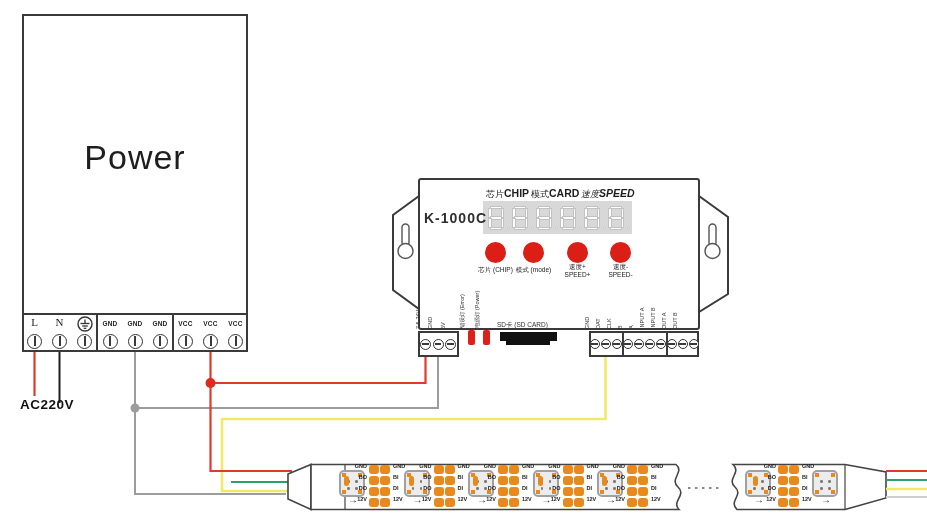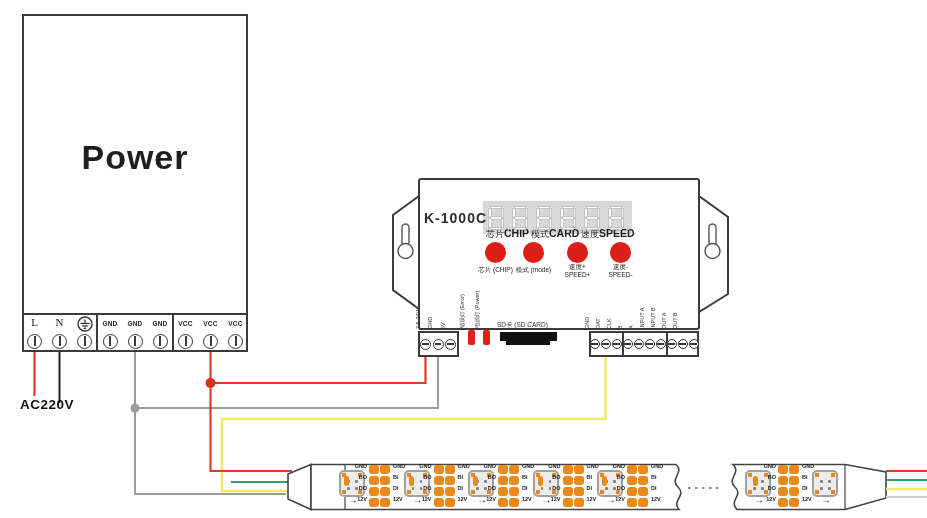--- a/index.html
+++ b/index.html
@@ -23,21 +23,21 @@
   .btn{position:absolute;z-index:4;border-radius:50%;}
   .btnlabel{position:absolute;z-index:4;font-size:6.5px;text-align:center;color:#222;white-space:nowrap;}
   .pad{position:absolute;z-index:4;background:#e9891b;border-radius:3px;}
   .striplabel{position:absolute;z-index:4;font-size:5.5px;line-height:11px;color:#222;font-weight:bold;white-space:nowrap;}
   .ledpkg{position:absolute;z-index:4;background:#ececec;border:2px solid #a0a0a0;border-radius:5px;box-sizing:border-box;}
   .ledchip{position:absolute;background:#e9891b;}
   .leddot{position:absolute;background:#7c7c7c;border-radius:50%;}
   .flowarrow{position:absolute;z-index:4;font-size:10px;color:#222;font-weight:bold;}
   .sdslot{position:absolute;z-index:4;background:#111;}
   .statusled{position:absolute;z-index:4;background:#dd2018;border-radius:2px;}
-  .hdr{position:absolute;z-index:4;white-space:nowrap;color:#1d1d1d;margin-top:40px;}
+  .hdr{position:absolute;z-index:4;white-space:nowrap;color:#1d1d1d;}
   .hdr .zh{font-size:9px;} .hdr .en{font-size:10.5px;font-weight:bold;}
 </style>
 </head>
 <body>
 
 <div id="canvas">
 
   <svg id="bg" width="927" height="518" viewBox="0 0 927 518">
 
     <path d="M605.5,355 V419 H222 V491 H292" fill="none" stroke="#f2e96a" stroke-width="2.6"></path>
@@ -74,21 +74,21 @@
     <path d="M886,471 H927" fill="none" stroke="#e03a2a" stroke-width="2.2"></path>
     <path d="M886,480 H927" fill="none" stroke="#2fa06b" stroke-width="2"></path>
     <path d="M886,489 H927" fill="none" stroke="#f2e96a" stroke-width="2.4"></path>
     <path d="M886,497 H927" fill="none" stroke="#cfcfcf" stroke-width="2"></path>
 
     <polygon points="654,262 663.5,276 658,276 658,296 650,296 650,276 644.5,276" fill="#fff" stroke="#3a3a3a" stroke-width="1.8"></polygon>
     <polygon points="677,298 686.5,284 681,284 681,264 673,264 673,284 667.5,284" fill="#fff" stroke="#3a3a3a" stroke-width="1.8"></polygon>
   </svg>
 
   <div class="box" style="left:22px;top:14px;width:226px;height:338px;"></div>
-  <div class="abs" style="left:22px;top:138px;width:226px;text-align:center;font-size:34px;font-weight:700;letter-spacing:1px;color:#1e1e1e;z-index:3;">Power</div>
+  <div class="abs" style="left:22px;top:138px;width:226px;text-align:center;font-size:34px;font-weight:400;letter-spacing:1px;color:#1e1e1e;z-index:3;">Power</div>
   <div class="hline" style="left:24px;top:313px;width:222px;height:2px;"></div>
   <div class="vline" style="left:96px;top:313px;width:2px;height:38px;"></div>
   <div class="vline" style="left:172px;top:313px;width:2px;height:38px;"></div>
   <div id="power-terminals">
       <div class="term-label serifl" style="left: 19.5px; top: 316px; width: 30px;">L</div>
       <div class="screw vslot" style="left: 27px; top: 333.5px; width: 15px; height: 15px;"></div>
       <div class="term-label serifl" style="left: 44.5px; top: 316px; width: 30px;">N</div>
       <div class="screw vslot" style="left: 52px; top: 333.5px; width: 15px; height: 15px;"></div>
       <div class="term-label" style="left: 76.5px; top: 316px; width: 16px; height: 16px; z-index: 4;"><svg width="16" height="16" viewBox="0 0 16 16">
           <circle cx="8" cy="8" r="7" fill="none" stroke="#333" stroke-width="1.4"></circle>
@@ -111,21 +111,21 @@
       <div class="term-label tiny" style="left: 220.5px; top: 320px; width: 30px;">VCC</div>
       <div class="screw vslot" style="left: 228px; top: 333.5px; width: 15px; height: 15px;"></div>
     </div>
   <div class="abs" style="left:20px;top:397px;font-size:13.5px;color:#111;font-weight:bold;letter-spacing:0.5px;">AC220V</div>
 
   <div class="box" style="left:418px;top:178px;width:282px;height:152px;border-radius:3px;"></div>
   <div class="abs" style="left:424px;top:210px;font-size:14px;font-weight:bold;letter-spacing:1px;color:#2e2e2e;z-index:4;">K-1000C</div>
   <div id="display-headers">
       <div class="hdr" style="left: 486px; top: 183px;"><span class="zh">芯片</span><span class="en">CHIP</span></div>
       <div class="hdr" style="left: 531px; top: 183px;"><span class="zh">模式</span><span class="en">CARD</span></div>
-      <div class="hdr" style="left: 581px; top: 183px;"><span class="zh">速度</span><span class="en">SPEED</span></div>
+      <div class="hdr" style="left: 581px; top: 183px; font-style: italic;"><span class="zh">速度</span><span class="en">SPEED</span></div>
     </div>
   <div class="abs" style="left:483px;top:201px;width:149px;height:33px;background:#d8d8d8;z-index:3;"></div>
   <div id="display-digits">
       <div class="digit" style="left: 488px; top: 205.5px; width: 16px; height: 24.5px;">
         <div class="seg" style="left: 2px; top: 0px; width: 12px; height: 3.5px;"></div>
         <div class="seg" style="left: 0px; top: 2px; width: 3.5px; height: 10px;"></div>
         <div class="seg" style="left: 12.5px; top: 2px; width: 3.5px; height: 10px;"></div>
         <div class="seg" style="left: 2px; top: 10.5px; width: 12px; height: 3.5px;"></div>
         <div class="seg" style="left: 0px; top: 12.5px; width: 3.5px; height: 10px;"></div>
         <div class="seg" style="left: 12.5px; top: 12.5px; width: 3.5px; height: 10px;"></div>

